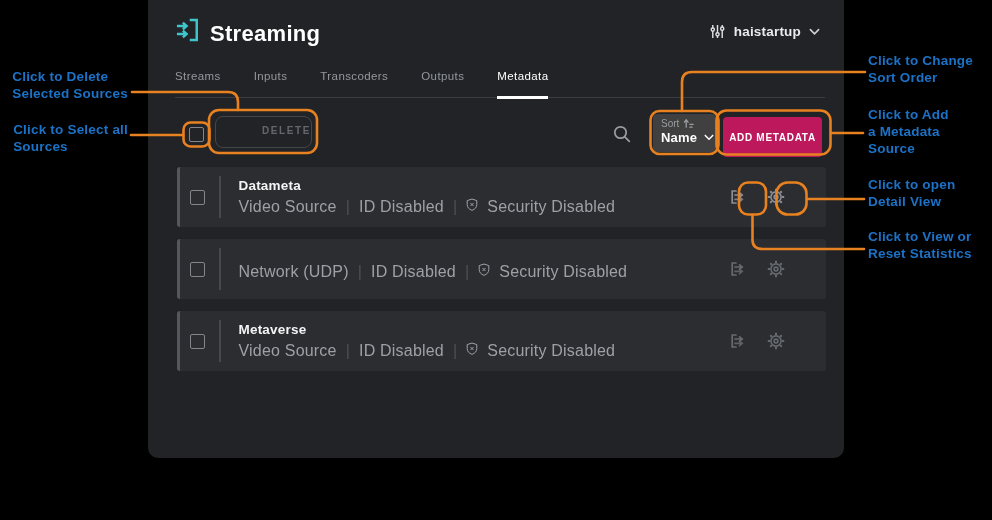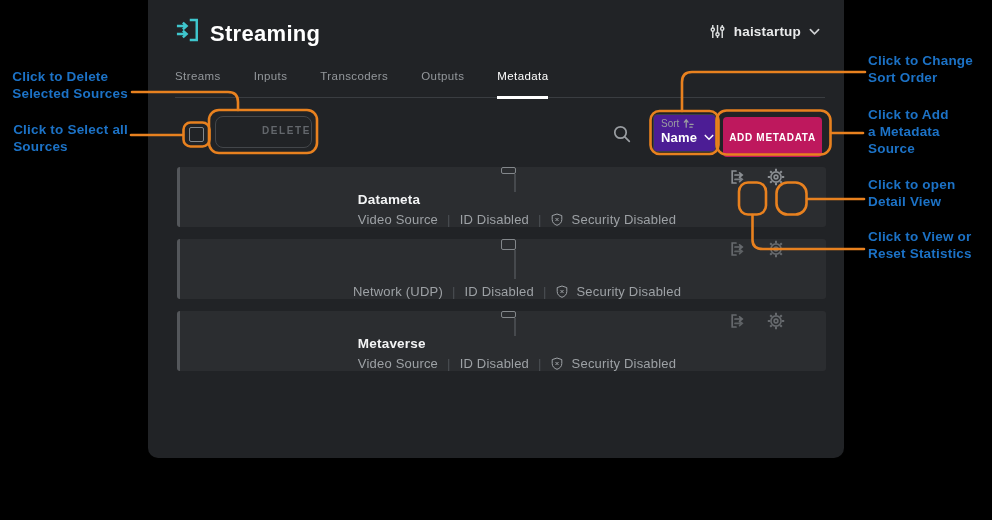--- a/index.html
+++ b/index.html
@@ -30,41 +30,41 @@
   .toolbar-checkbox{position:absolute;left:41px;top:127px;}
   .delete-btn{
     position:absolute;left:67px;top:116px;width:95px;height:30px;
     background:transparent;border:1px solid #43464a;border-radius:8px;
     color:#63676c;font-size:10px;font-weight:bold;letter-spacing:1.6px;
     text-align:right;line-height:28px;font-family:"Liberation Sans",sans-serif;
   }
   .search{position:absolute;left:464px;top:124px;width:20px;height:20px;cursor:pointer;}
   .sortbox{
     position:absolute;left:505px;top:114px;width:63px;height:38px;
-    border:1px solid #3c3f43;border-radius:4px;background:#4c1d95;
+    border:1px solid #3c3f43;border-radius:4px;background:#404040;
     padding:3px 0 0 7px;box-sizing:border-box;cursor:pointer;
   }
   .sort-label-row{display:flex;align-items:center;gap:4px;font-size:10px;color:#9a9da1;}
   .sort-value-row{display:flex;align-items:center;gap:7px;font-size:13px;color:#fff;margin-top:1px;font-weight:bold;letter-spacing:.2px;}
   .add-btn{
     position:absolute;left:575px;top:117px;width:99px;height:40px;
     background:#be185d;border:none;border-radius:4px;color:#fff;
     font-size:10px;font-weight:bold;letter-spacing:.7px;line-height:31px;text-align:center;
     font-family:"Liberation Sans",sans-serif;cursor:pointer;
   }
   
   .row{
     position:absolute;left:29px;width:649px;height:60px;
     background:#2b2d30;border-left:3px solid #54575b;border-radius:3px;
-    display:flex;align-items:center;box-sizing:border-box;padding-left:10px;cursor:pointer;flex-direction:column;
+    display:flex;align-items:center;box-sizing:border-box;padding-left:10px;cursor:pointer;
   }
   .row-divider{width:1.5px;height:42px;background:#46494d;margin-left:14px;}
   .row-text{margin-left:18px;}
   .row-title{font-size:13.5px;font-weight:bold;color:#f3f4f5;letter-spacing:.2px;}
-  .row-sub{display:flex;align-items:center;gap:9px;margin-top:5px;font-size:13px;color:#9da1a5;letter-spacing:.2px;}
+  .row-sub{display:flex;align-items:flex-start;gap:9px;margin-top:5px;font-size:16px;color:#9da1a5;letter-spacing:.2px;}
   .sub-sep{color:#4c5054;}
   .row-icons{position:absolute;right:40px;display:flex;gap:19px;}
   .icon-btn{width:20px;height:20px;cursor:pointer;}
   .dim .icon-btn{opacity:.62;}
   
   .ann{position:absolute;color:#1c72c6;font-size:13.5px;font-weight:bold;line-height:17px;letter-spacing:.2px;}
   .ann.right-side{left:868px;text-align:left;}
   .ann.left-side{right:864px;}
   .overlay{position:absolute;left:0;top:0;width:992px;height:520px;pointer-events:none;}
 </style>

